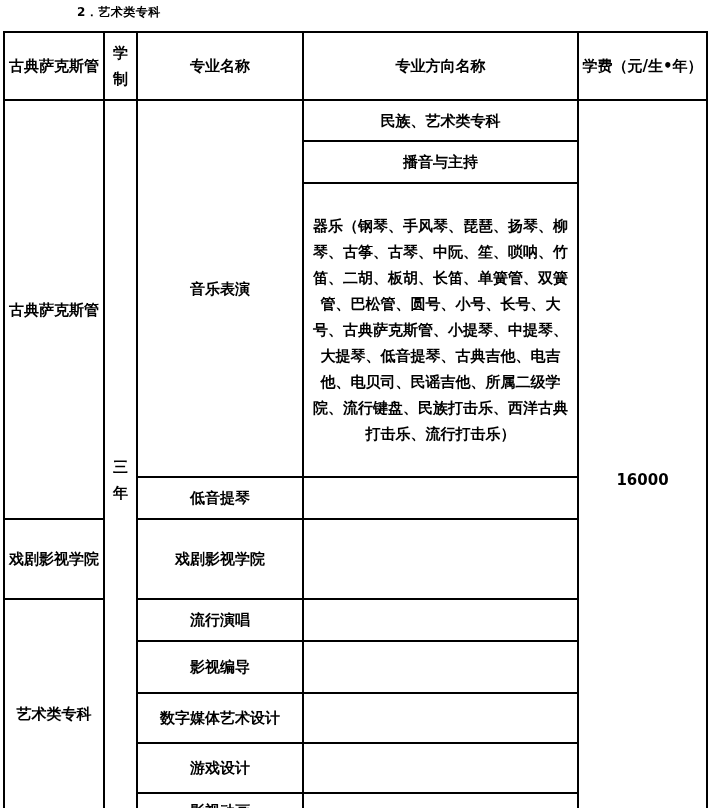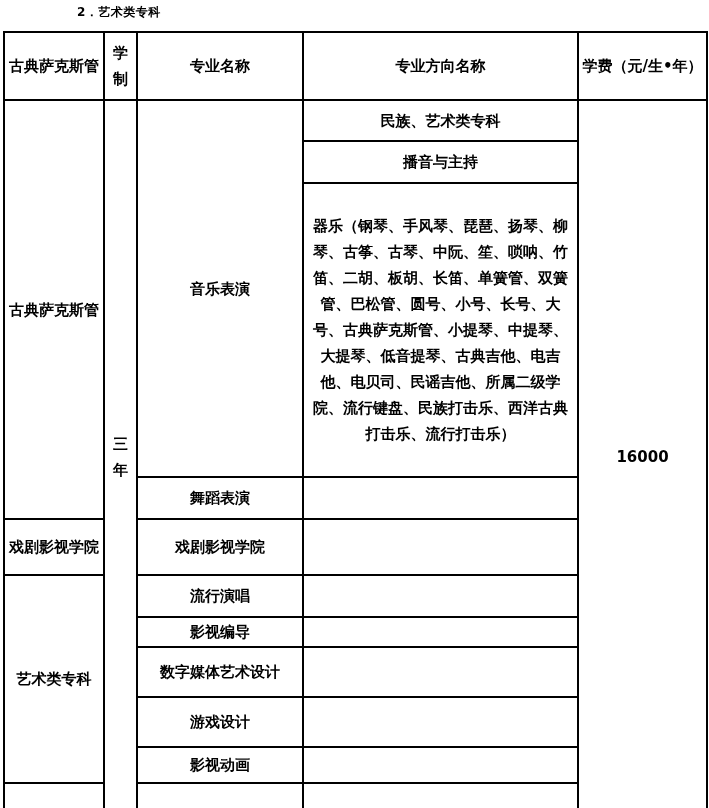--- a/index.html
+++ b/index.html
@@ -45,36 +45,36 @@
       <td>民族、艺术类专科</td>
       <td rowspan="11" class="open-bottom fee">16000</td>
     </tr>
     <tr style="height:42px">
       <td>播音与主持</td>
     </tr>
     <tr style="height:294px">
       <td class="dir-long">器乐（钢琴、手风琴、琵琶、扬琴、柳琴、古筝、古琴、中阮、笙、唢呐、竹笛、二胡、板胡、长笛、单簧管、双簧管、巴松管、圆号、小号、长号、大号、古典萨克斯管、小提琴、中提琴、大提琴、低音提琴、古典吉他、电吉他、电贝司、民谣吉他、所属二级学院、流行键盘、民族打击乐、西洋古典打击乐、流行打击乐）</td>
     </tr>
     <tr style="height:42px">
-      <td>舞蹈表演</td>
+      <td>低音提琴</td>
       <td></td>
     </tr>
 
-    <tr style="height:56px">
+    <tr style="height:80px">
       <td>戏剧影视学院</td>
       <td>戏剧影视学院</td>
       <td></td>
     </tr>
 
     <tr style="height:42px">
       <td rowspan="5">艺术类专科</td>
       <td>流行演唱</td>
       <td></td>
     </tr>
-    <tr style="height:30px">
+    <tr style="height:52px">
       <td>影视编导</td>
       <td></td>
     </tr>
     <tr style="height:50px">
       <td>数字媒体艺术设计</td>
       <td></td>
     </tr>
     <tr style="height:50px">
       <td>游戏设计</td>
       <td></td>

